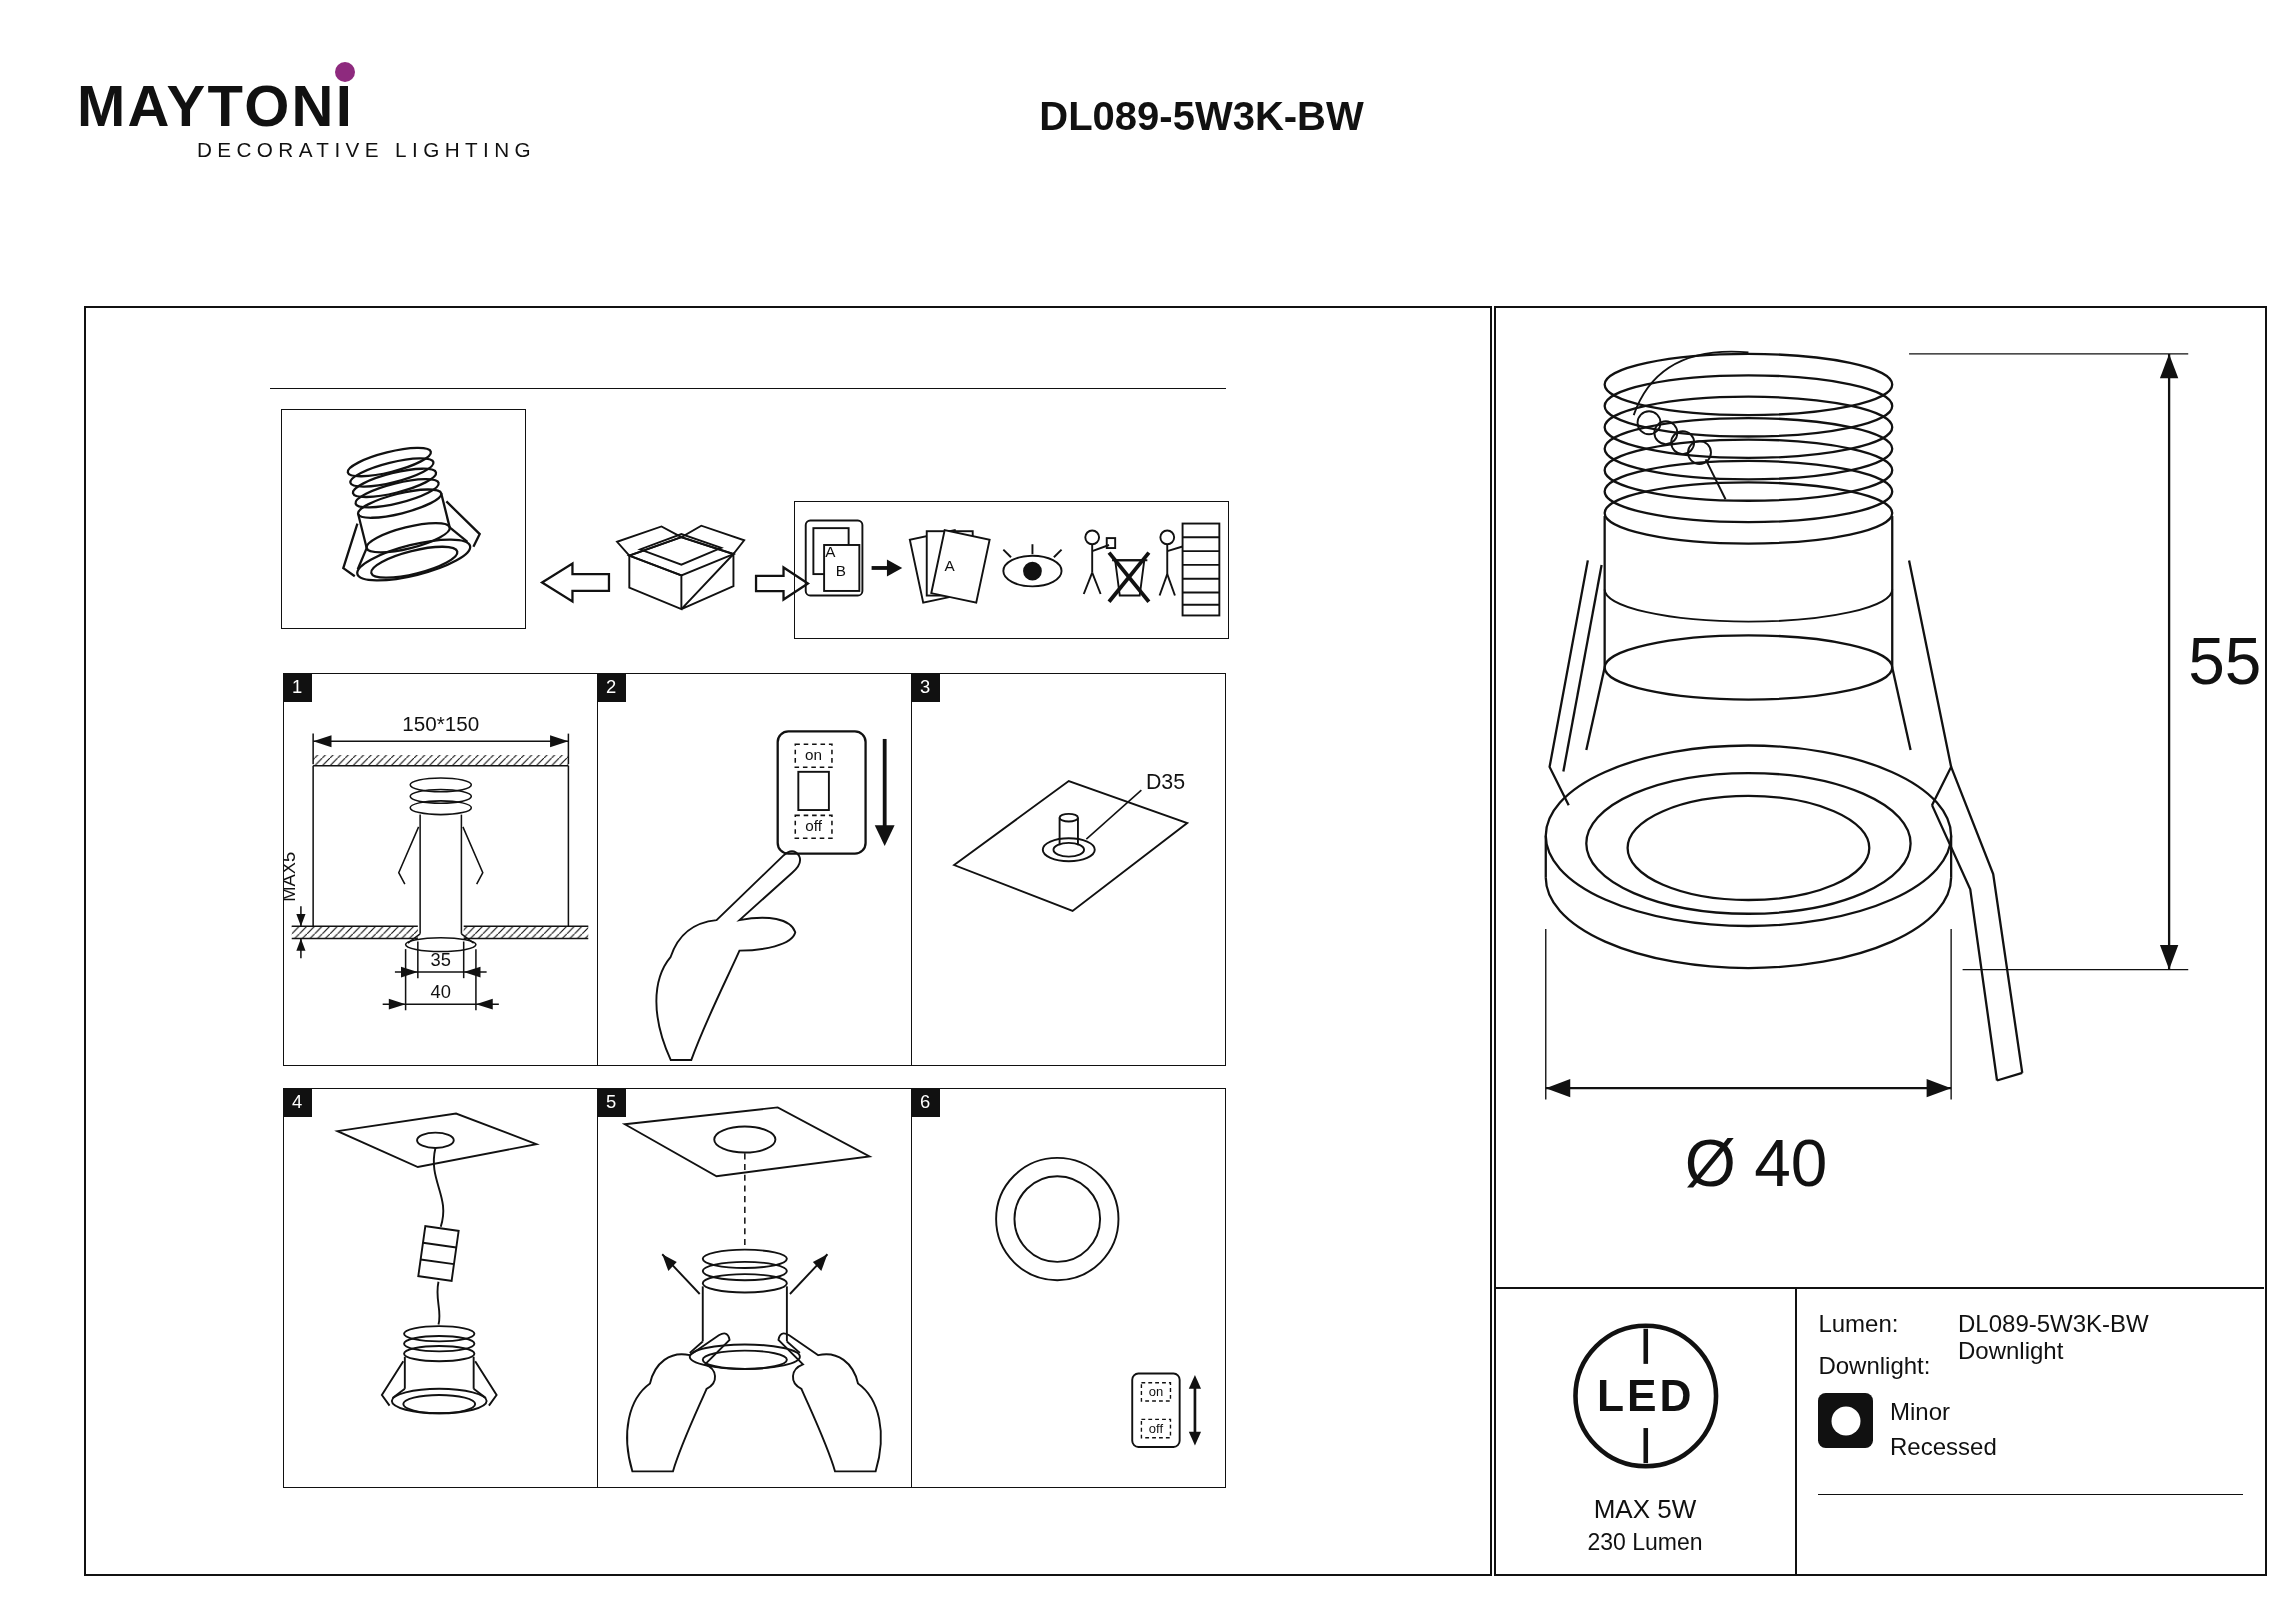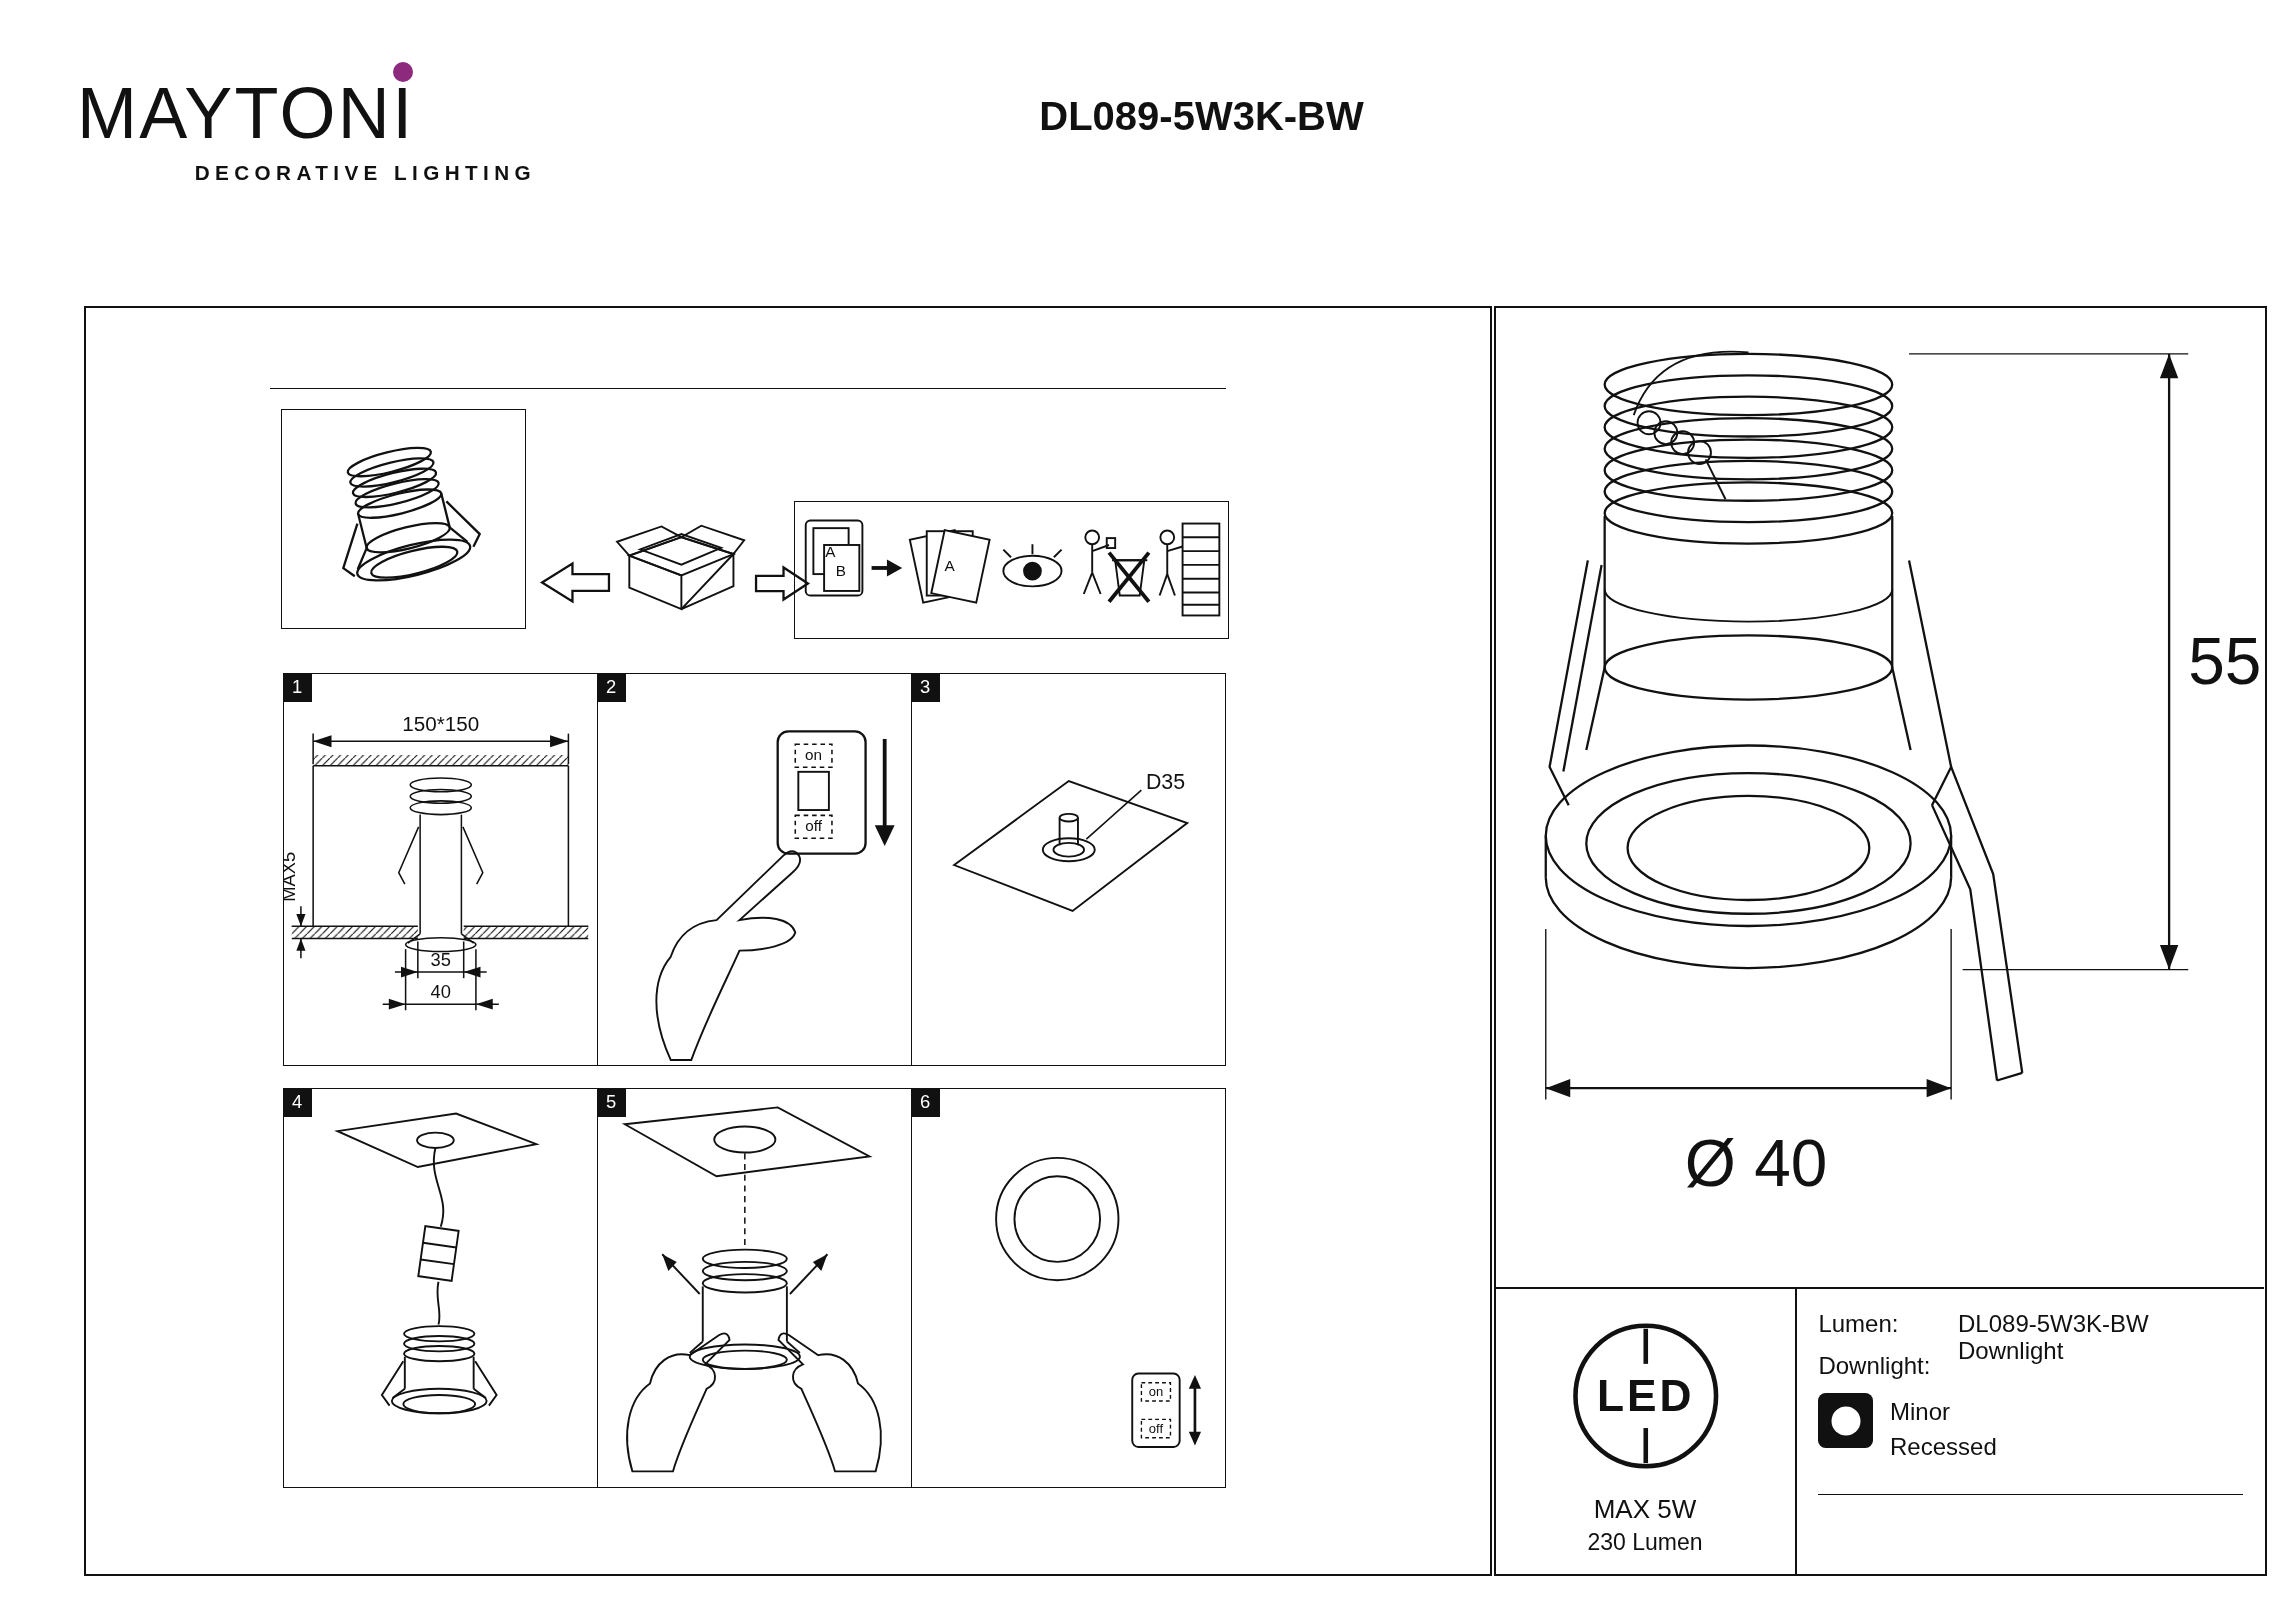--- a/index.html
+++ b/index.html
@@ -3,25 +3,25 @@
 <meta charset="utf-8">
 <style>
   *{box-sizing:border-box}
   html,body{margin:0;padding:0}
   body{width:2295px;height:1623px;background:#fff;position:relative;overflow:hidden;
        font-family:"Liberation Sans",sans-serif;color:#111}
   .abs{position:absolute}
   .box{border:2.3px solid #111}
   svg{display:block}
   svg text{font-family:"Liberation Sans",sans-serif;fill:#111}
-  .logo-main{font-size:72px;font-weight:400;letter-spacing:2.3px;line-height:1}
+  .logo-main{font-size:58px;font-weight:700;letter-spacing:2.3px;line-height:1}
   .logo-i{position:relative;display:inline-block}
   .logo-dot{position:absolute;left:50%;transform:translateX(-50%);top:-15.3px;width:20px;height:20px;
             border-radius:50%;background:#8e2a7e}
-  .tagline{font-size:20.7px;letter-spacing:5.4px;margin-top:12px;text-align:right;font-weight:700}
+  .tagline{font-size:20.7px;letter-spacing:5.4px;margin-top:3px;text-align:right;font-weight:400}
   .doc-title{font-size:64px;font-weight:400;line-height:1.05}
   .doc-model{font-size:40px;font-weight:700;margin-top:10.7px}
   .cell{position:absolute;border:1.5px solid #111;background:#fff}
   .badge{position:absolute;top:-1.5px;left:-1.5px;width:29px;height:29px;background:#111;color:#fff;
          font-size:18.4px;display:flex;align-items:center;justify-content:center}
   .spec-label{font-size:24px}
   .spec-value{font-size:24px}
   .note{font-size:20.7px;line-height:1.3}
   .center-text{text-align:center}
 </style>

